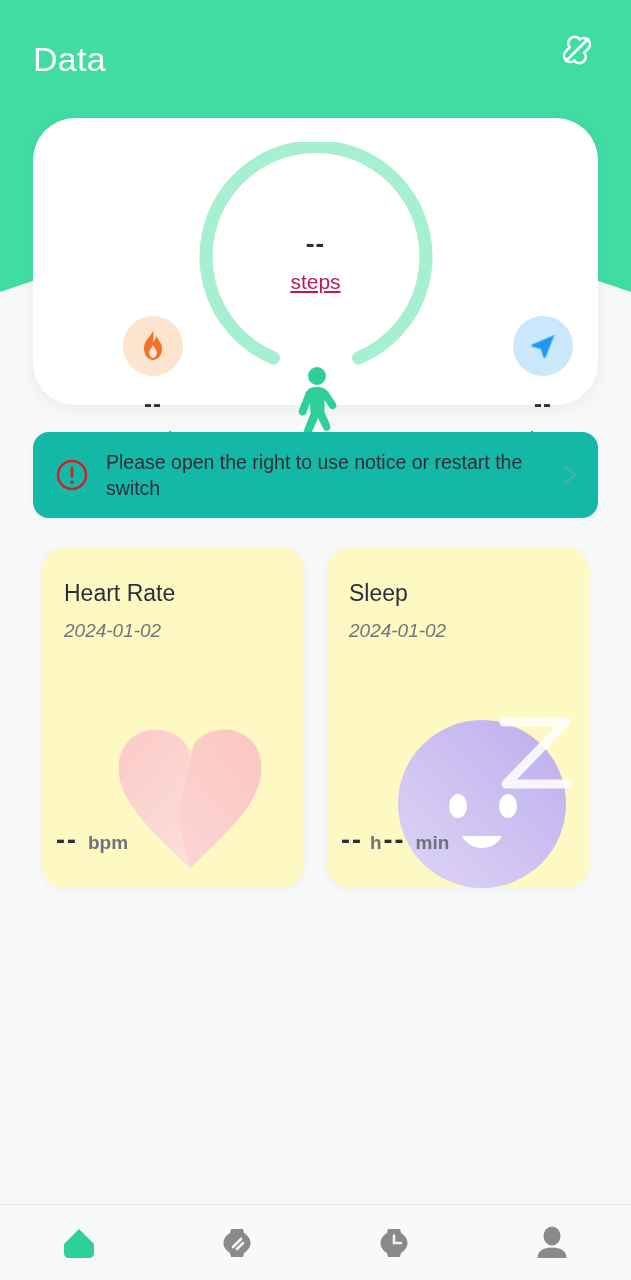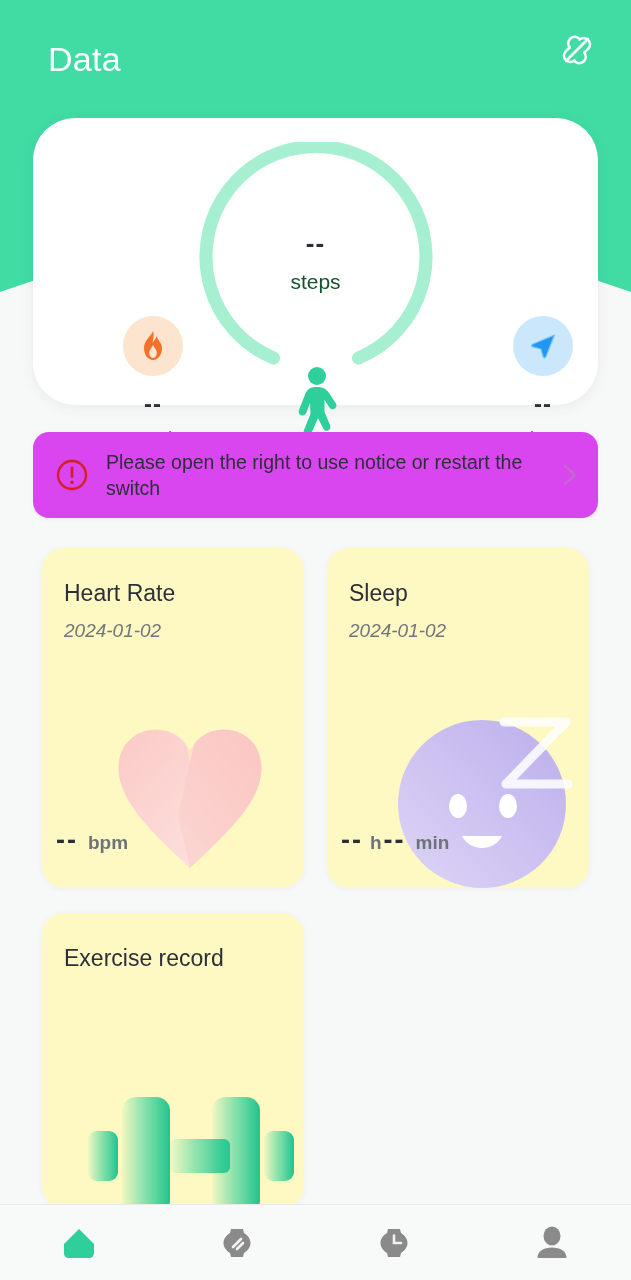--- a/index.html
+++ b/index.html
@@ -17,21 +17,21 @@
   }
 
   
   .header-bg {
     position:absolute; top:0; left:0;
     width:631px; height:300px;
     background:#41dba4;
     clip-path: polygon(0 0, 631px 0, 631px 292px, 560px 268px, 71px 268px, 0 292px);
   }
   .header-title {
-    position:absolute; top:40px; left:48px;
+    position:absolute; top:40px; left:33px;
     font-size:34px; color:#ffffff; font-weight:400;
     letter-spacing:0.3px;
   }
   .unlink-icon {
     position:absolute; top:28px; right:32px;
     width:44px; height:44px;
     display:flex; align-items:center; justify-content:center;
   }
 
   
@@ -51,21 +51,21 @@
     position:absolute; left:0; top:0;
     width:240px; height:240px;
     display:flex; flex-direction:column;
     align-items:center; justify-content:center;
   }
   .steps-value {
     font-size:26px; font-weight:700; color:#2c2f38;
     letter-spacing:1px; line-height:26px;
   }
   .steps-label {
-    font-size:21px; color:#14532d; margin-top:14px;
+    font-size:21px; color:#be185d; margin-top:14px;text-decoration:underline;
   }
   .walker {
     position:absolute; left:50%; bottom:-58px;
     transform:translateX(-50%);
     width:62px; height:74px;
   }
 
   .side-stat { position:absolute; width:120px; text-align:center; }
   .side-stat.left { left:60px; top:198px; }
   .side-stat.right { left:450px; top:198px; }
@@ -82,21 +82,21 @@
   }
   .stat-unit {
     margin-top:10px;
     font-size:20px; color:#6f7379;
   }
 
   
   .notice-card {
     position:absolute; top:432px; left:33px;
     width:565px; height:86px;
-    background:#d946ef; border-radius:16px;
+    background:#14b8a6; border-radius:16px;
     display:flex; align-items:center;
     padding:0 16px 0 22px;
     box-shadow:0 1px 5px rgba(60,80,70,0.05);
   }
   .notice-icon { flex:0 0 auto; width:34px; height:34px; }
   .notice-text {
     flex:1 1 auto;
     margin-left:17px;
     font-size:19.5px; color:#2c2f38; line-height:26px;
   }
@@ -278,41 +278,20 @@
       </svg>
     </div>
     <div class="metric-value-row">
       <span class="mv-dash">--</span>
       <span class="mv-unit tight">h</span>
       <span class="mv-dash">--</span>
       <span class="mv-unit">min</span>
     </div>
   </div>
 
-  <div class="metric-card" id="card-exercise">
-    <div class="metric-title">Exercise record</div>
-    <div class="metric-art" id="dumbbell-art">
-      <svg width="260" height="145" viewBox="0 0 260 145">
-        <defs>
-          <linearGradient id="gBell" x1="0" y1="0" x2="1" y2="0">
-            <stop offset="0%" stop-color="#2ecf9a" stop-opacity="0.05"></stop>
-            <stop offset="45%" stop-color="#2ecf9a" stop-opacity="0.55"></stop>
-            <stop offset="100%" stop-color="#20c38c" stop-opacity="1"></stop>
-          </linearGradient>
-        </defs>
-        <g fill="url(#gBell)">
-          <rect x="28" y="48" width="30" height="50" rx="9"></rect>
-          <rect x="62" y="14" width="48" height="118" rx="14"></rect>
-          <rect x="110" y="56" width="60" height="34" rx="6"></rect>
-          <rect x="152" y="14" width="48" height="118" rx="14"></rect>
-          <rect x="204" y="48" width="30" height="50" rx="9"></rect>
-        </g>
-      </svg>
-    </div>
-  </div>
 
   <div class="bottom-nav">
     <div class="nav-item">
       <svg width="42" height="42" viewBox="0 0 42 42">
         <path d="M21 7 L36 22 L36 31 C36 34 34 36 31 36 L11 36 C8 36 6 34 6 31 L6 22 Z" fill="#2ecf9a"></path>
       </svg>
     </div>
     <div class="nav-item">
       <svg width="42" height="42" viewBox="0 0 42 42">
         <path d="M15 7 L27 7 L28 11 C32 13.5 34.5 17 34.5 21 C34.5 25 32 28.5 28 31 L27 35 L15 35 L14 31 C10 28.5 7.5 25 7.5 21 C7.5 17 10 13.5 14 11 Z" fill="#8a8a8a"></path>

